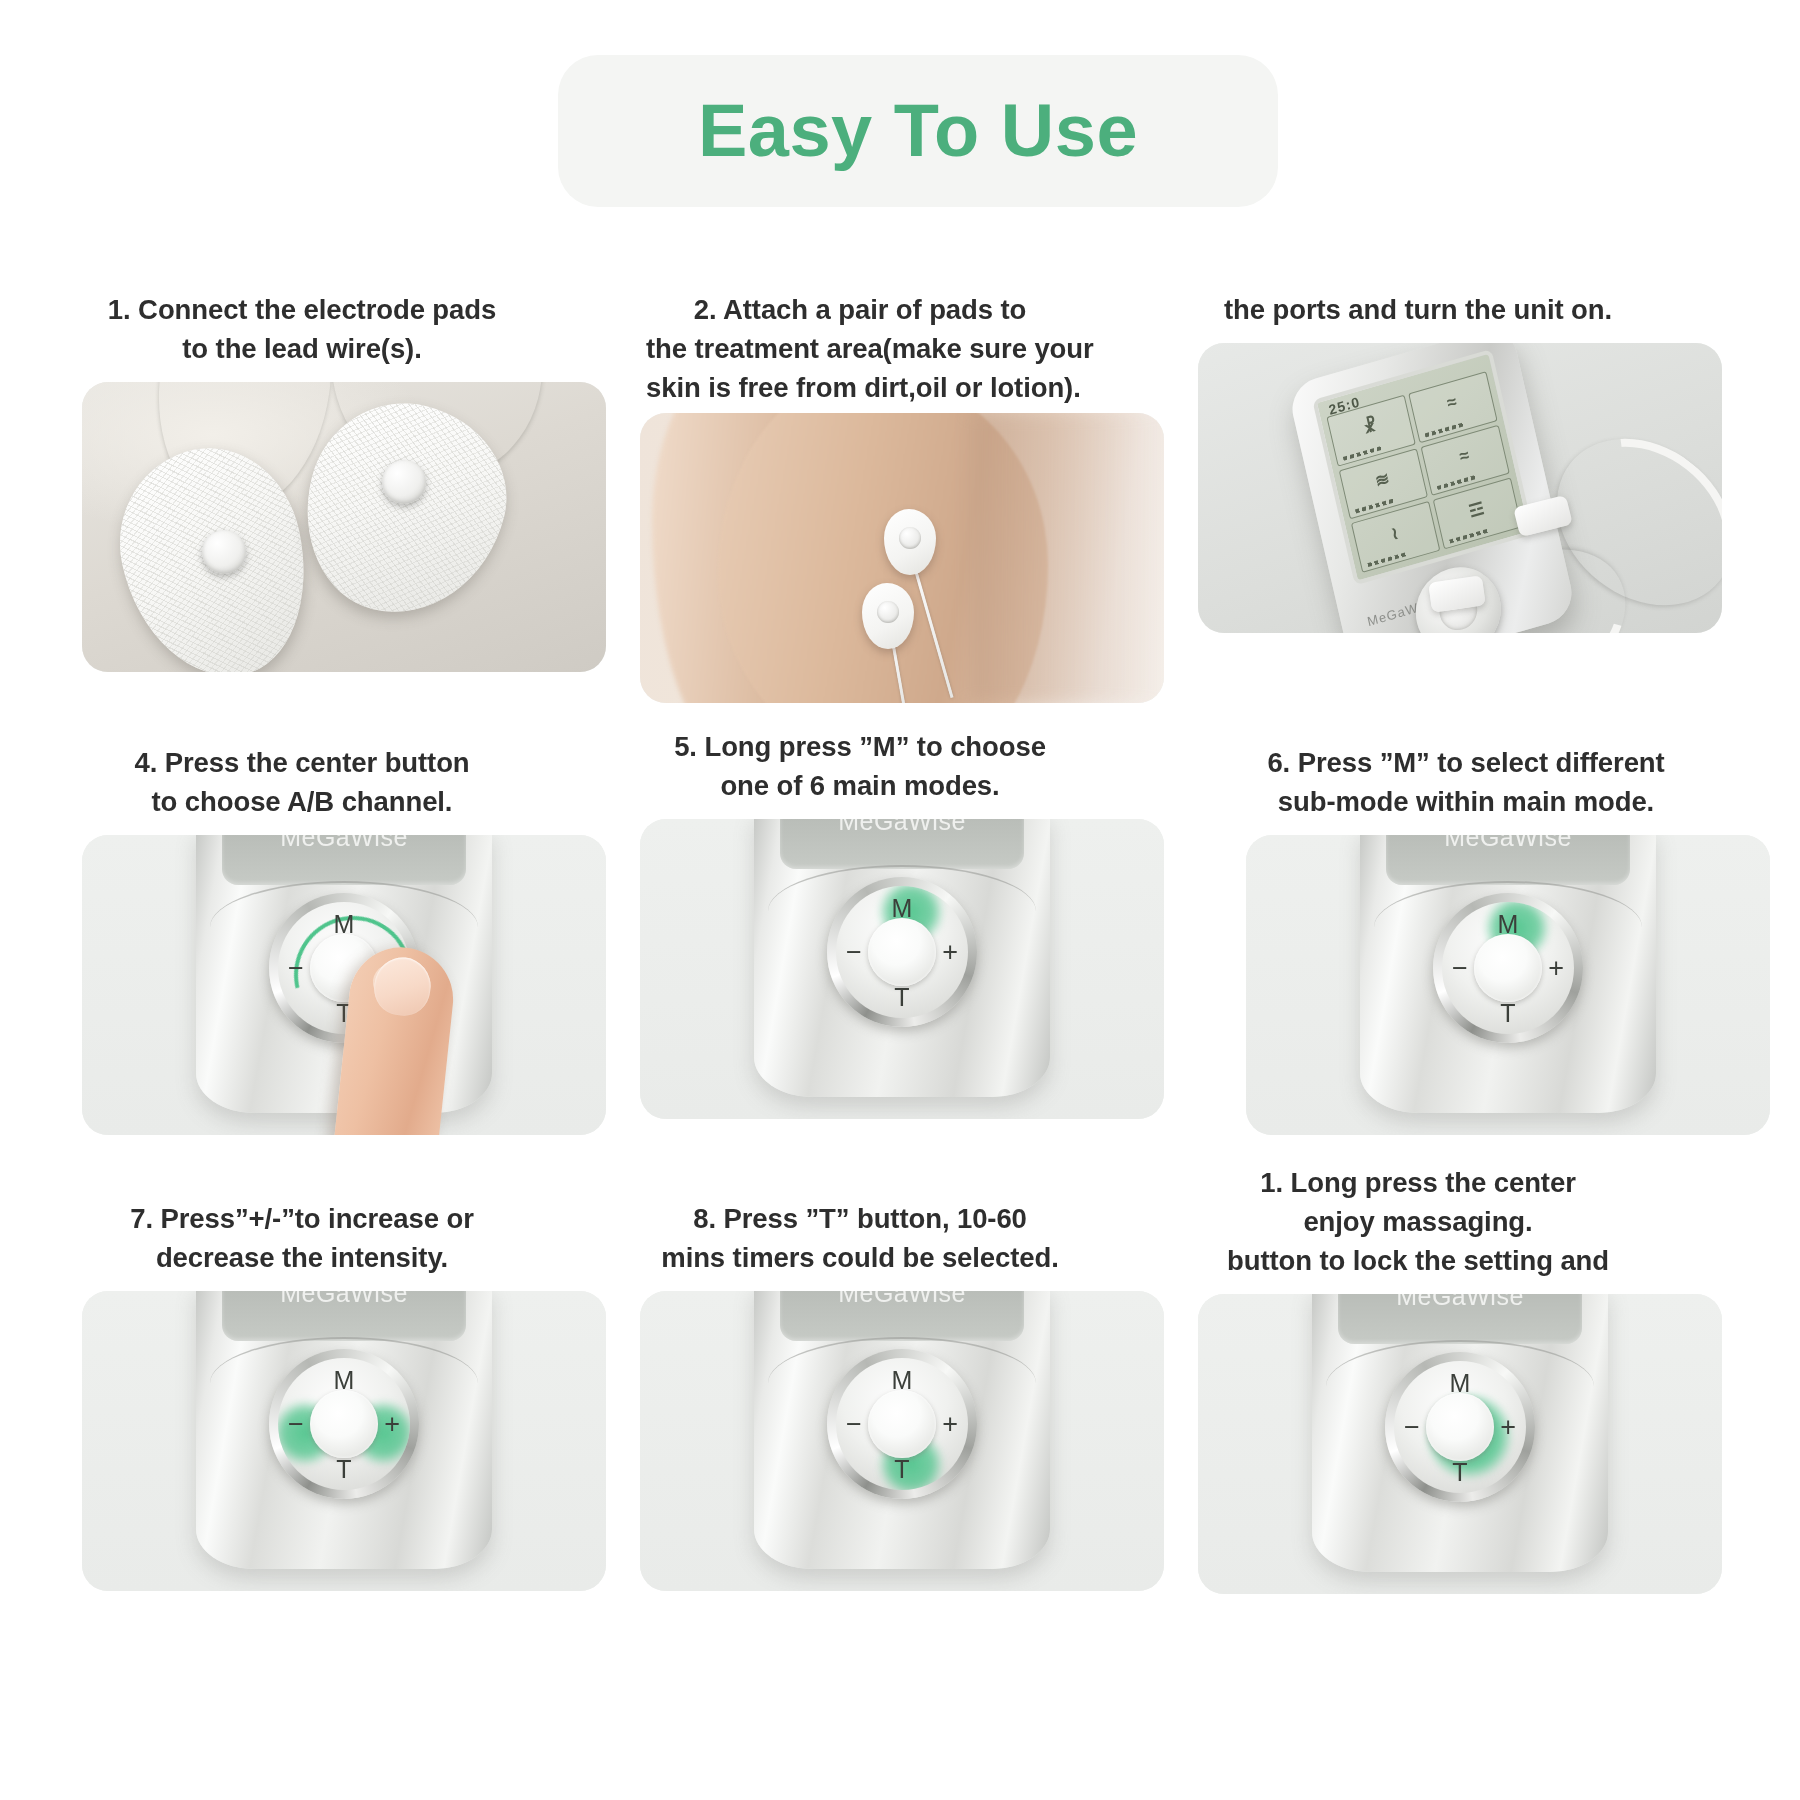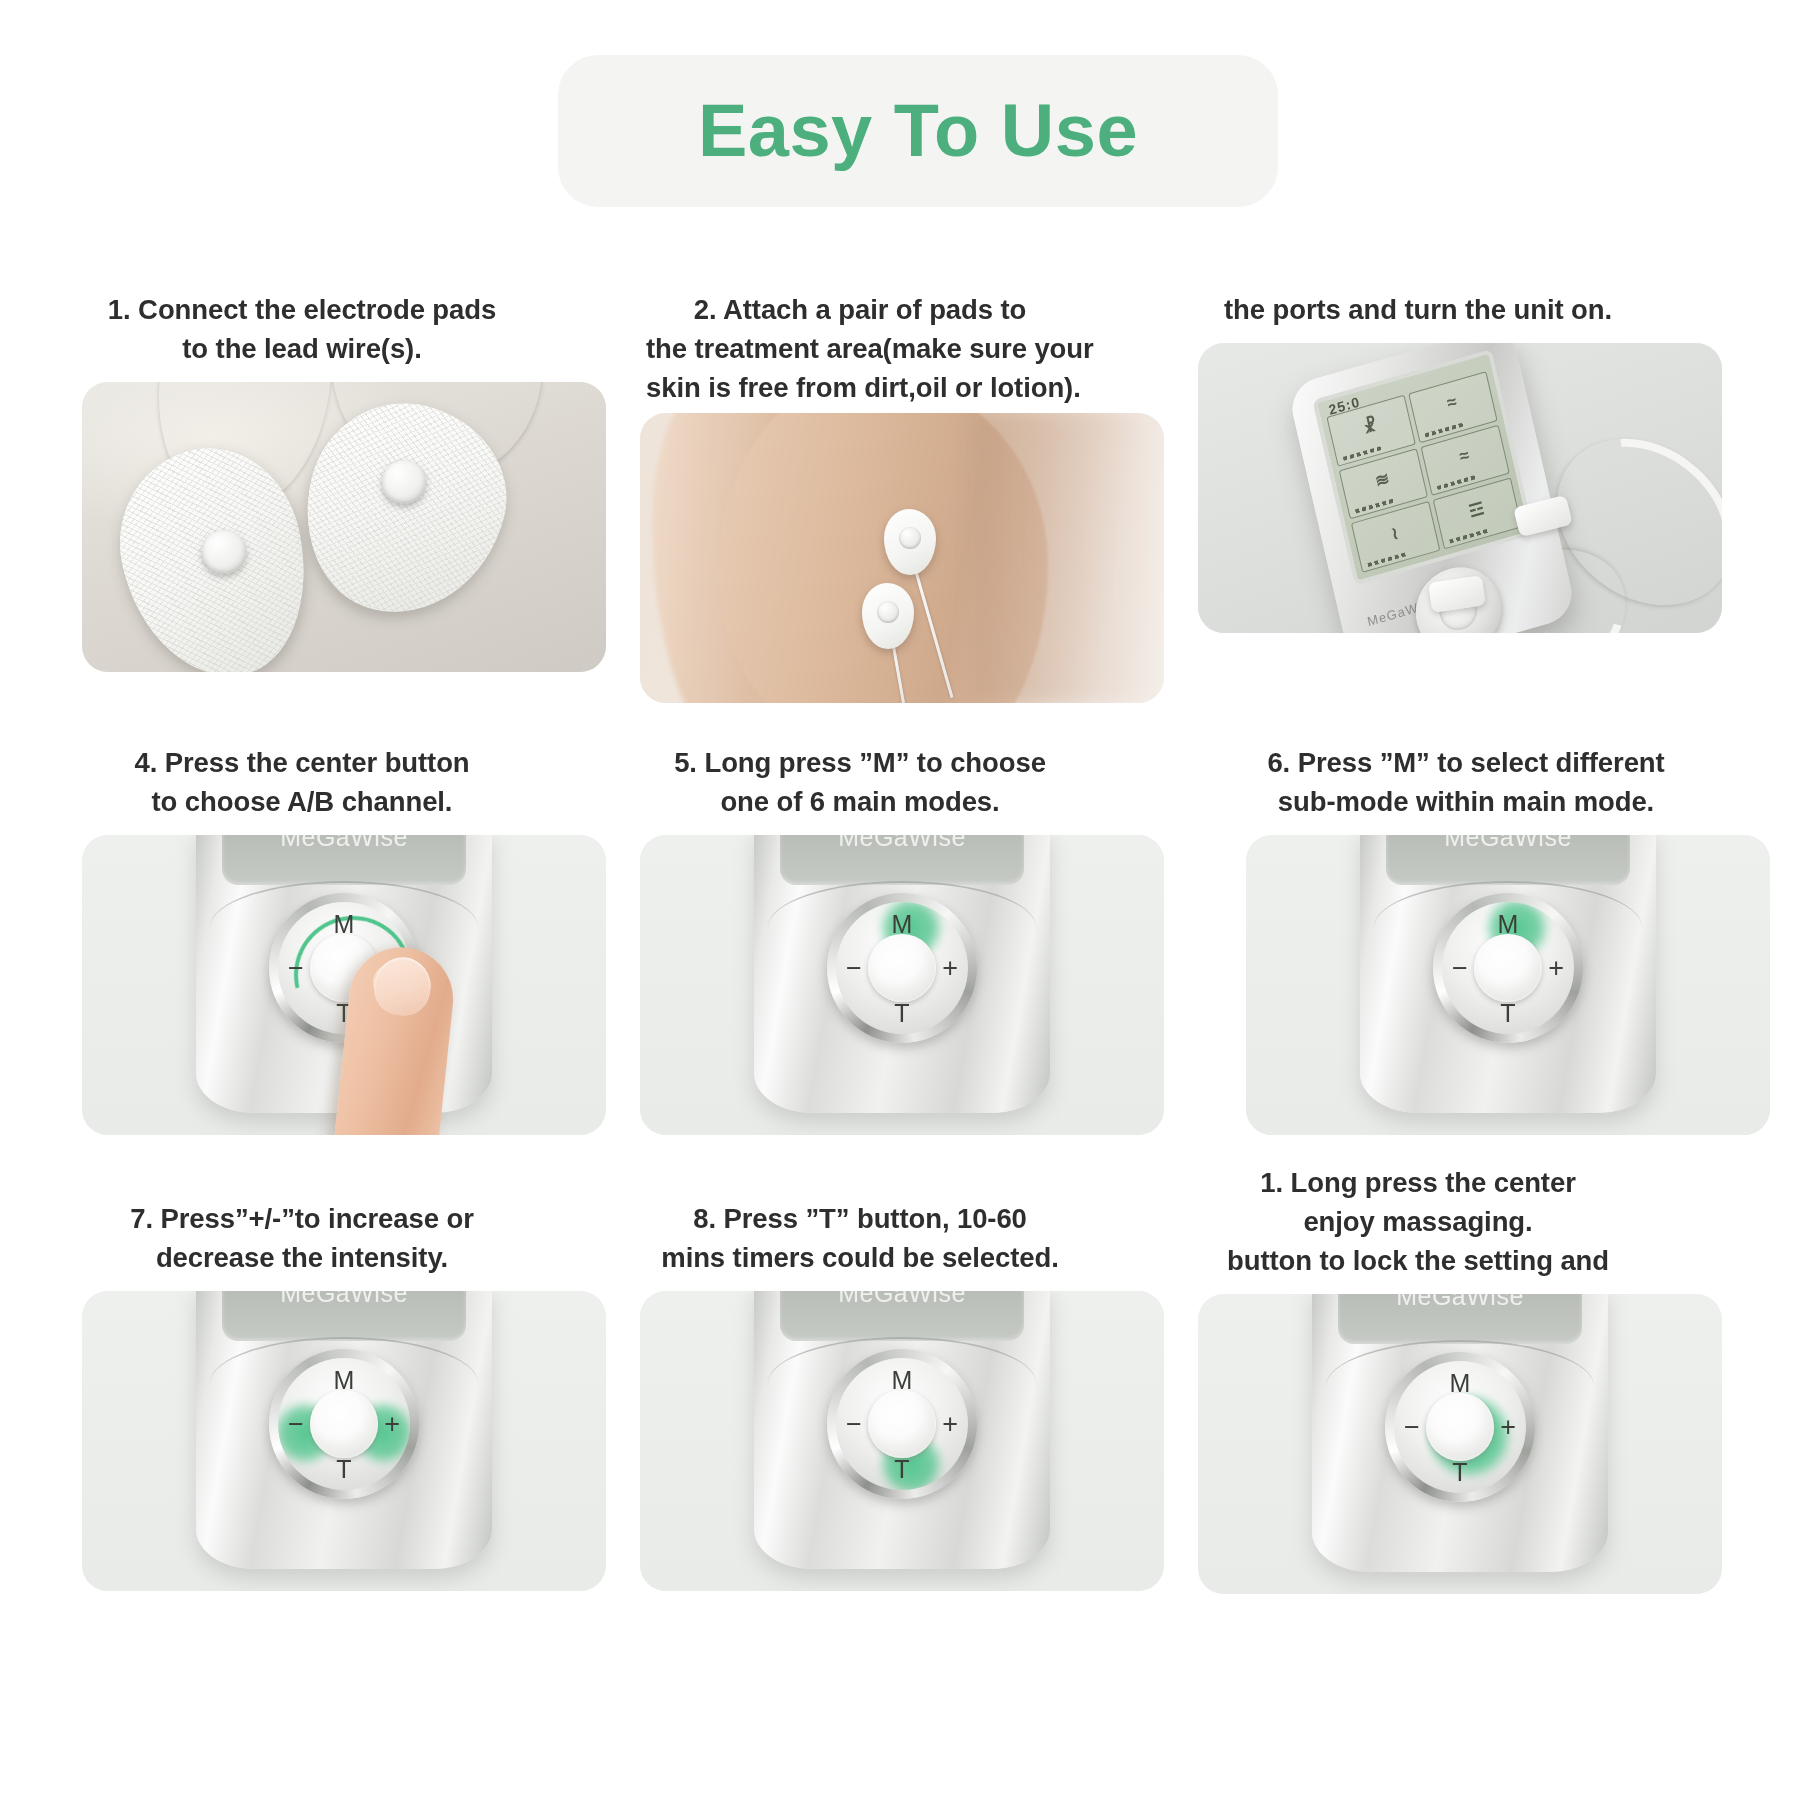--- a/index.html
+++ b/index.html
@@ -426,21 +426,21 @@
               <span class="lbl l-plus">+</span>
             </div>
           </div>
           <div class="finger">
             <div class="nail"></div>
           </div>
         </div>
       </div>
     </div>
 
-    <div class="cell row-b" style="margin-top:40px;">
+    <div class="cell row-b" style="margin-top:24px;">
       <div class="caption">
         <span class="ln">5. Long press ”M” to choose</span>
         <span class="ln">one of 6 main modes.</span>
       </div>
       <div class="media device" style="height:300px;">
         <div class="dev-bg"></div>
         <div class="dev-body">
           <div class="dev-screenband">
             <div class="dev-brand">MeGaWise</div>
           </div>

